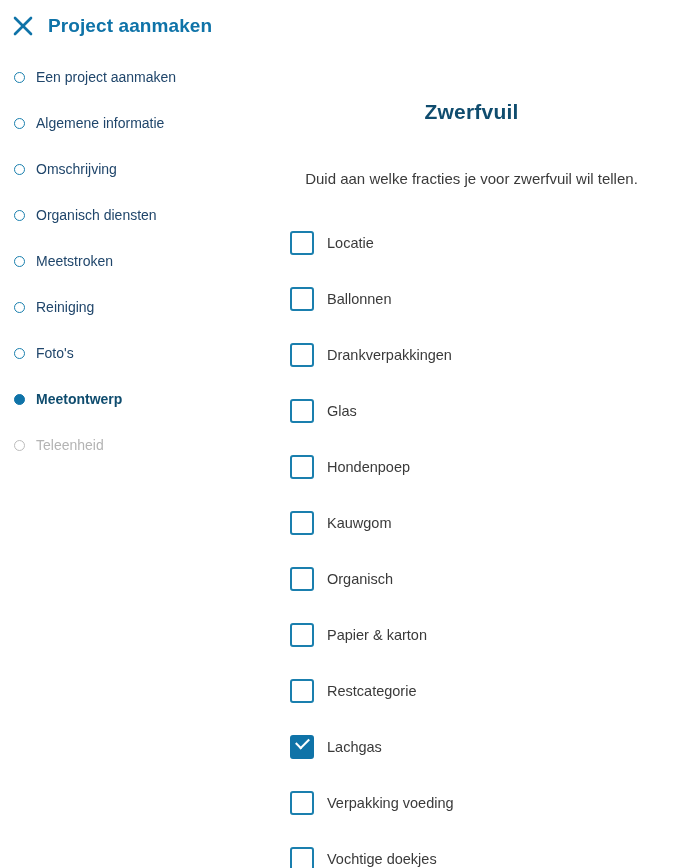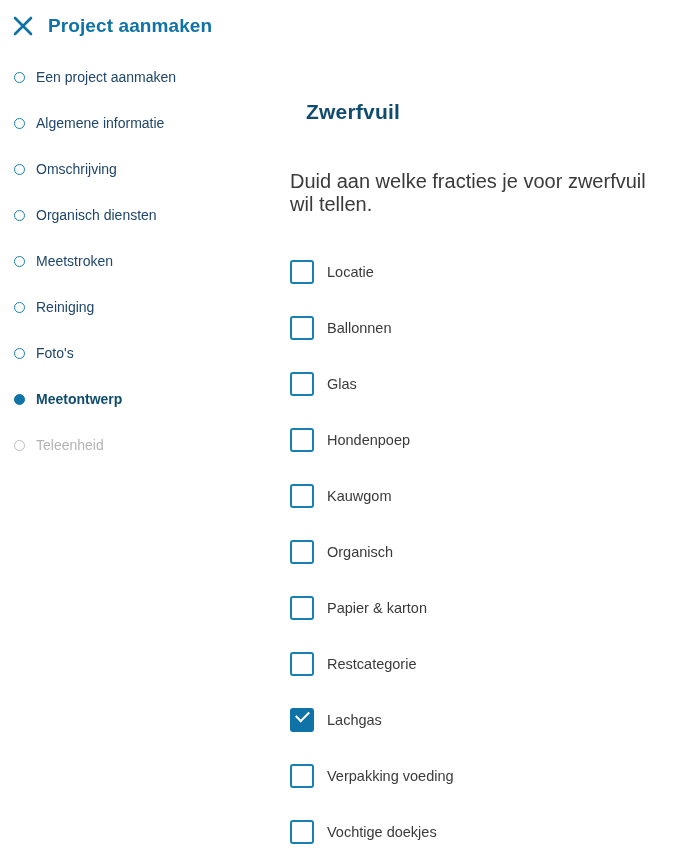--- a/index.html
+++ b/index.html
@@ -14,20 +14,21 @@
     font-family: "Liberation Sans", sans-serif;
     color: #333333;
     overflow: hidden;
   }
 
   .window {
     position: relative;
     width: 677px;
     height: 868px;
     background: #ffffff;
+    text-align: center;
   }
 
   
   .header {
     display: flex;
     align-items: center;
     gap: 14px;
     padding: 10px 0 0 12px;
     height: 42px;
   }
@@ -100,21 +101,21 @@
   }
   .panel h1 {
     margin: 16px;
     font-size: 21px;
     font-weight: bold;
     color: #0f4c6e;
     letter-spacing: 0.2px;
   }
   .panel .intro {
     margin: 46px 0 0 0;
-    font-size: 20px;
+    font-size: 15px;
     color: #3a3a3a;
   }
 
   .options {
     margin-top: 28px;
   }
   .option {
     display: flex;
     align-items: center;
     gap: 13px;
@@ -215,20 +216,24 @@
         <label class="option">
           <span class="cb"></span>
           <span class="otext">Locatie</span>
         </label>
 
         <label class="option">
           <span class="cb"></span>
           <span class="otext">Ballonnen</span>
         </label>
 
+        <label class="option">
+          <span class="cb"></span>
+          <span class="otext">Drankverpakkingen</span>
+        </label>
 
         <label class="option">
           <span class="cb"></span>
           <span class="otext">Glas</span>
         </label>
 
         <label class="option">
           <span class="cb"></span>
           <span class="otext">Hondenpoep</span>
         </label>

